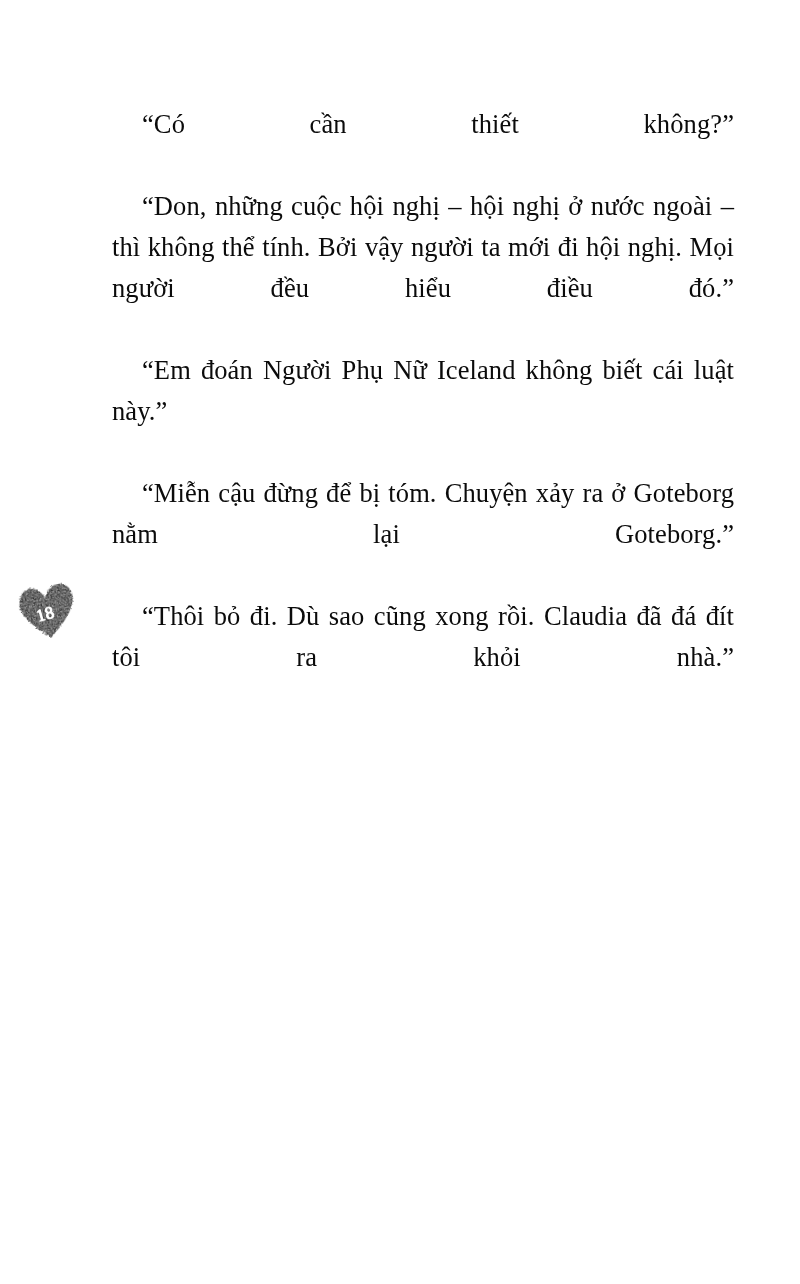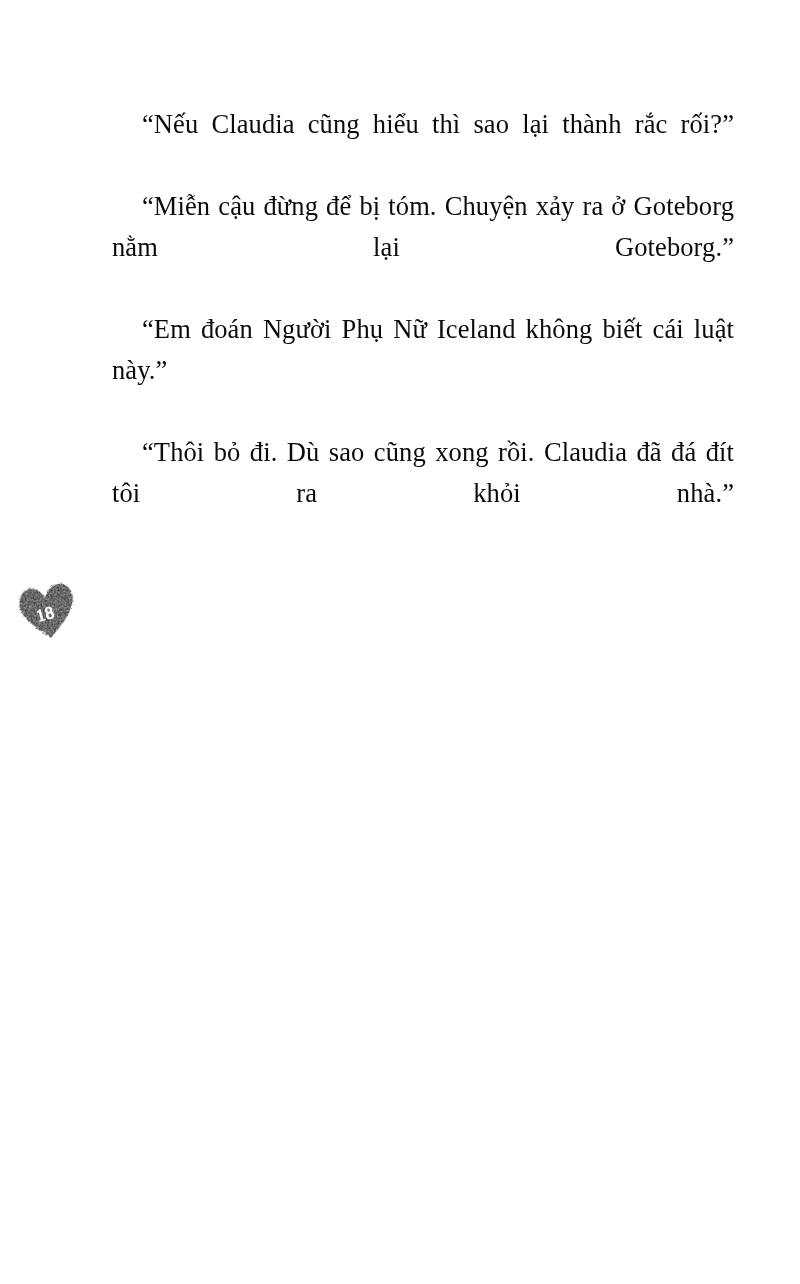--- a/index.html
+++ b/index.html
@@ -114,20 +114,21 @@
                  C 32.6 15.6, 36 10.6, 42 8.6 C 50 6, 58.5 11.5, 58.5 21.5
                  C 58.5 34, 48 45.5, 31 60 Z" fill="#2b2b2b"></path>
       </g>
     </svg>
     <div class="folio-number">
       <span>18</span>
     </div>
   </div>
 
   <div class="text-column">
-    <p class="para">“Nếu Claudia cũng hiểu thì sao lại thành rắc rối?”</p>
+    <p class="para">“Có cần thiết không?”</p>
+    <p class="para">“Don, những cuộc hội nghị – hội nghị ở nước ngoài – thì không thể tính. Bởi vậy người ta mới đi hội nghị. Mọi người đều hiểu điều đó.”</p>
+    <p class="para">“Em đoán Người Phụ Nữ Iceland không biết cái luật này.”</p>
     <p class="para">“Miễn cậu đừng để bị tóm. Chuyện xảy ra ở Goteborg nằm lại Goteborg.”</p>
-    <p class="para">“Em đoán Người Phụ Nữ Iceland không biết cái luật này.”</p>
     <p class="para">“Thôi bỏ đi. Dù sao cũng xong rồi. Claudia đã đá đít tôi ra khỏi nhà.”</p>
 
   </div>
 
 </div>
 
 </body></html>

